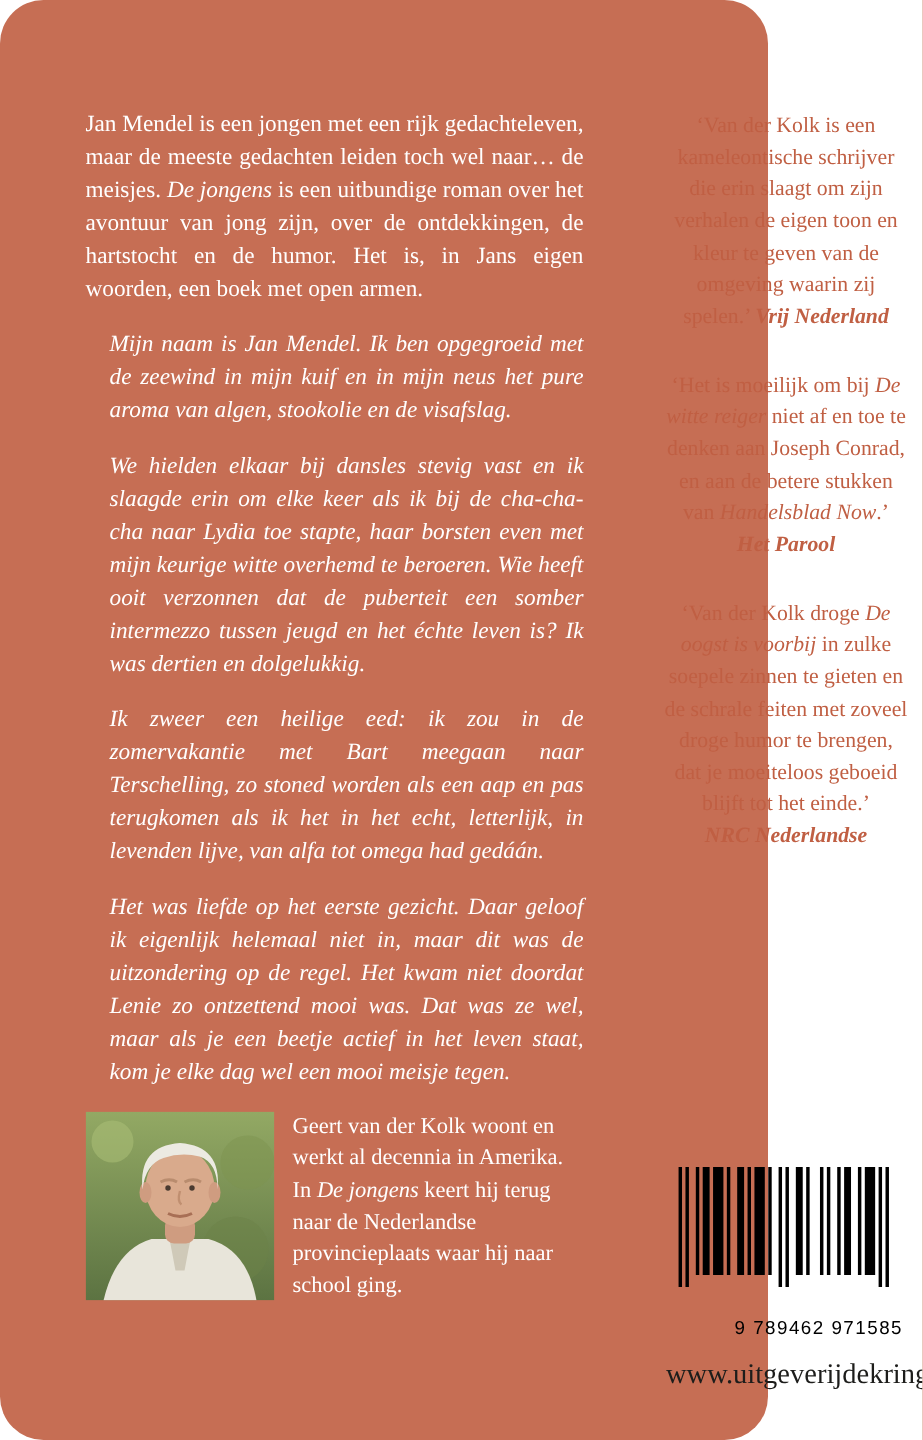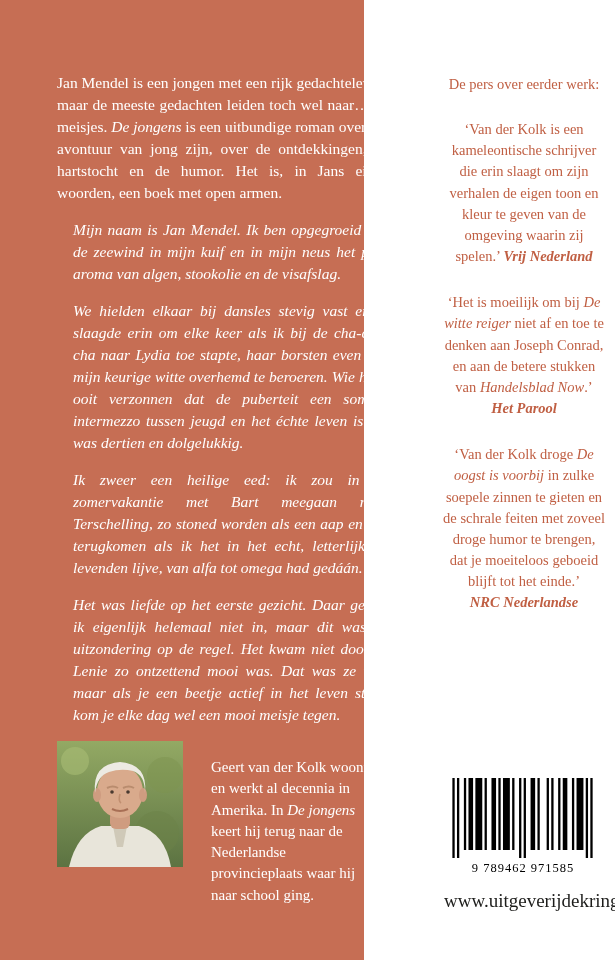--- a/index.html
+++ b/index.html
@@ -10,56 +10,58 @@
     --footer-ink:#1d1d1b;
   }
   html,body{margin:0;padding:0;}
   body{
     width:615px;height:960px;
     font-family:"Liberation Serif","DejaVu Serif",serif;
     background:#ffffff;
   }
   .cover{position:relative;width:615px;height:960px;background:#ffffff;overflow:hidden;}
   .left-panel{
-    position:absolute;left:0;top:0;width:364px;height:960px;
+    position:absolute;left:0;top:0;width:512px;height:960px;
     background:var(--panel);
+    border-radius:29px;
   }
   .left-text{
     position:absolute;left:57px;top:72px;width:332px;
     color:var(--text-on-panel);
     font-size:15.5px;line-height:1.42;
     text-align:justify;
   }
   .para{margin:0 0 15px 0;}
   .excerpt{font-style:italic;margin-left:16px;}
   .it{font-style:italic;}
   .bd{font-weight:bold;}
   .author-row{display:flex;gap:12px;margin-top:8px;align-items:flex-start;}
   .photo{width:126px;height:126px;flex:none;overflow:hidden;}
   .photo svg{display:block;}
-  .author-bio{margin:16px;font-size:15px;line-height:1.42;text-align:left;flex:1;}
+  .author-bio{margin:0;font-size:15px;line-height:1.42;text-align:left;flex:1;}
   .right-col{
     position:absolute;left:443px;top:74px;width:162px;
     color:var(--accent);
     font-size:14.5px;line-height:1.46;
     text-align:center;
   }
   .press-header{margin:0 0 24px 0;}
   .quote{margin:0 0 25px 0;}
   .barcode-block{
     position:absolute;left:444px;top:778px;width:158px;
     text-align:center;
   }
   .barcode{width:150px;height:82px;margin:0 auto;}
   .barcode svg{display:block;}
   .barcode-number{
-    margin-top:1px;
-    font-family:Liberation Serif, serif;
+    margin-top:18px;
+    font-family:Liberation Sans, sans-serif;
     font-size:12.5px;letter-spacing:1px;
     color:var(--barcode-ink);
+    text-align:right;
   }
   .website{
     margin-top:14px;
     font-size:19px;
     color:var(--footer-ink);
   }
 </style>
 </head>
 <body>
 
@@ -100,21 +102,20 @@
             <path d="M63 53 q-2 7 1 9" stroke="#c08f70" stroke-width="1.6" fill="none"></path>
             <path d="M55 68 q8 4 16 0" stroke="#a86f55" stroke-width="2" fill="none"></path>
           </svg>
         </div>
         <p class="author-bio"><span>Geert van der Kolk woont en werkt al decennia in Amerika. In </span><span class="it">De jongens</span><span> keert hij terug naar de Nederlandse provincieplaats waar hij naar school ging.</span></p>
       </div>
     </div>
   </div>
 
   <aside class="right-col">
-    <p class="press-header">De pers over eerder werk:</p>
     <p class="quote"><span>‘Van der Kolk is een kameleontische schrijver die erin slaagt om zijn verhalen de eigen toon en kleur te geven van de omgeving waarin zij spelen.’ </span><span class="it bd">Vrij Nederland</span></p>
     <p class="quote"><span>‘Het is moeilijk om bij </span><span class="it">De witte reiger</span><span> niet af en toe te denken aan Joseph Conrad, en aan de betere stukken van </span><span class="it">Handelsblad Now</span><span>.’</span><br><span class="it bd">Het Parool</span></p>
     <p class="quote"><span>‘Van der Kolk droge </span><span class="it">De oogst is voorbij</span><span> in zulke soepele zinnen te gieten en de schrale feiten met zoveel droge humor te brengen, dat je moeiteloos geboeid blijft tot het einde.’</span><br><span class="it bd">NRC Nederlandse</span></p>
   </aside>
 
   <div class="barcode-block">
     <div class="barcode">
         <svg viewBox="0 0 137 82" width="150" height="82" preserveAspectRatio="none" fill="#000000">
           <rect x="4.0" y="0" width="2.1" height="80"></rect>
           <rect x="8.2" y="0" width="2.1" height="80"></rect>

